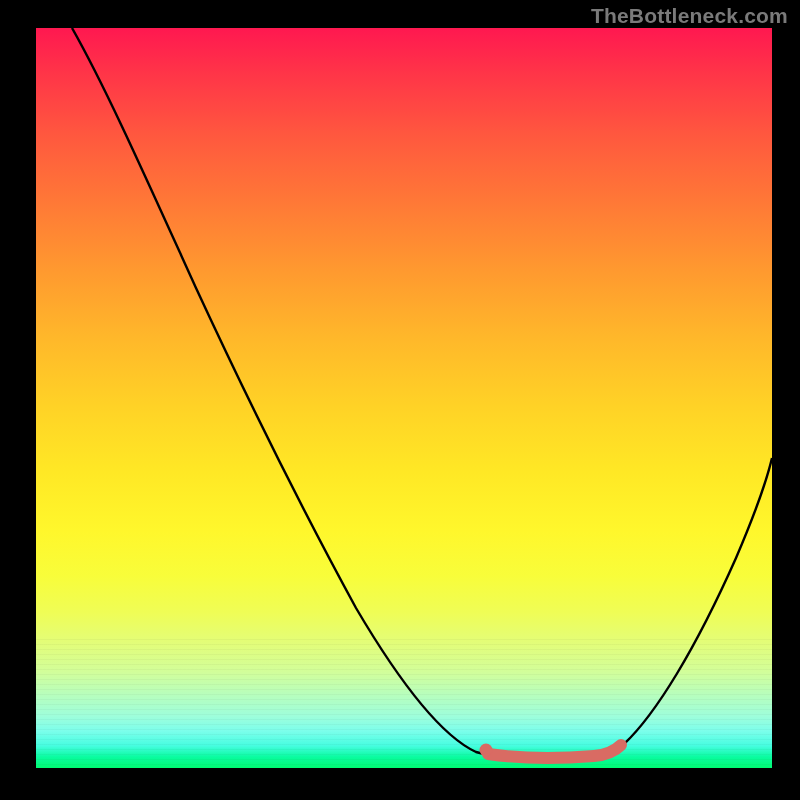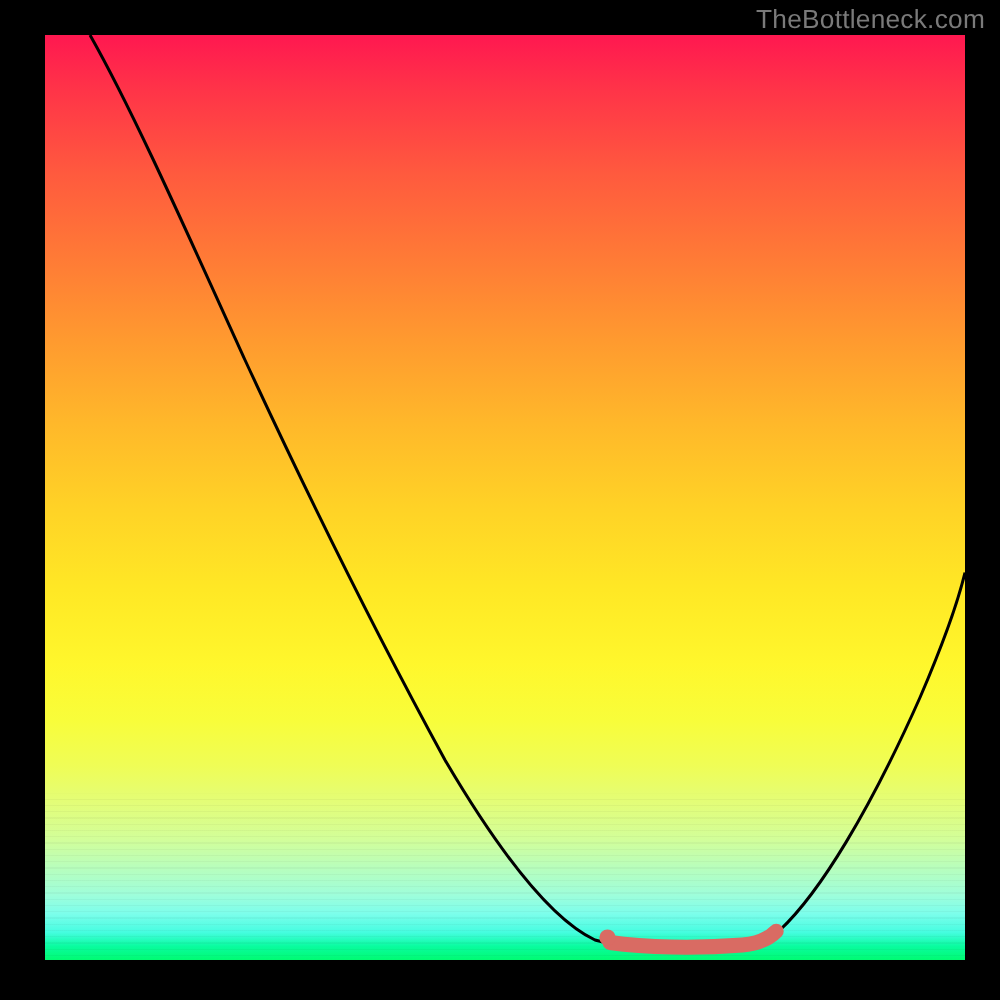--- a/index.html
+++ b/index.html
@@ -1,17 +1,17 @@
 <!DOCTYPE html>
 <html><head>
 <meta charset="utf-8">
 <style>
   * { margin: 0; padding: 0; box-sizing: border-box; }
   body { width: 800px; height: 800px; background: #000; position: relative; font-family: Arial, sans-serif; }
-  .watermark { position: absolute; top: 4px; right: 12px; color: #7a7a7a; font-size: 21px; font-weight: 400; z-index: 10; letter-spacing: 0.2px; }
+  .watermark { position: absolute; top: 4px; right: 12px; color: #7a7a7a; font-size: 21px; font-weight: 700; z-index: 10; letter-spacing: 0.2px; }
   .plot { position: absolute; left: 36px; top: 28px; width: 736px; height: 740px; }
   .gradient-bg { position: absolute; inset: 0; }
   .grad-main { position: absolute; left: 0; top: 0; width: 100%; height: 100%;
     background: linear-gradient(to bottom,
       #ff1850 0%,
       #ff3448 6%,
       #ff5a3e 15%,
       #ff7a36 24%,
       #ff9a2f 33%,
       #ffb82a 42%,

